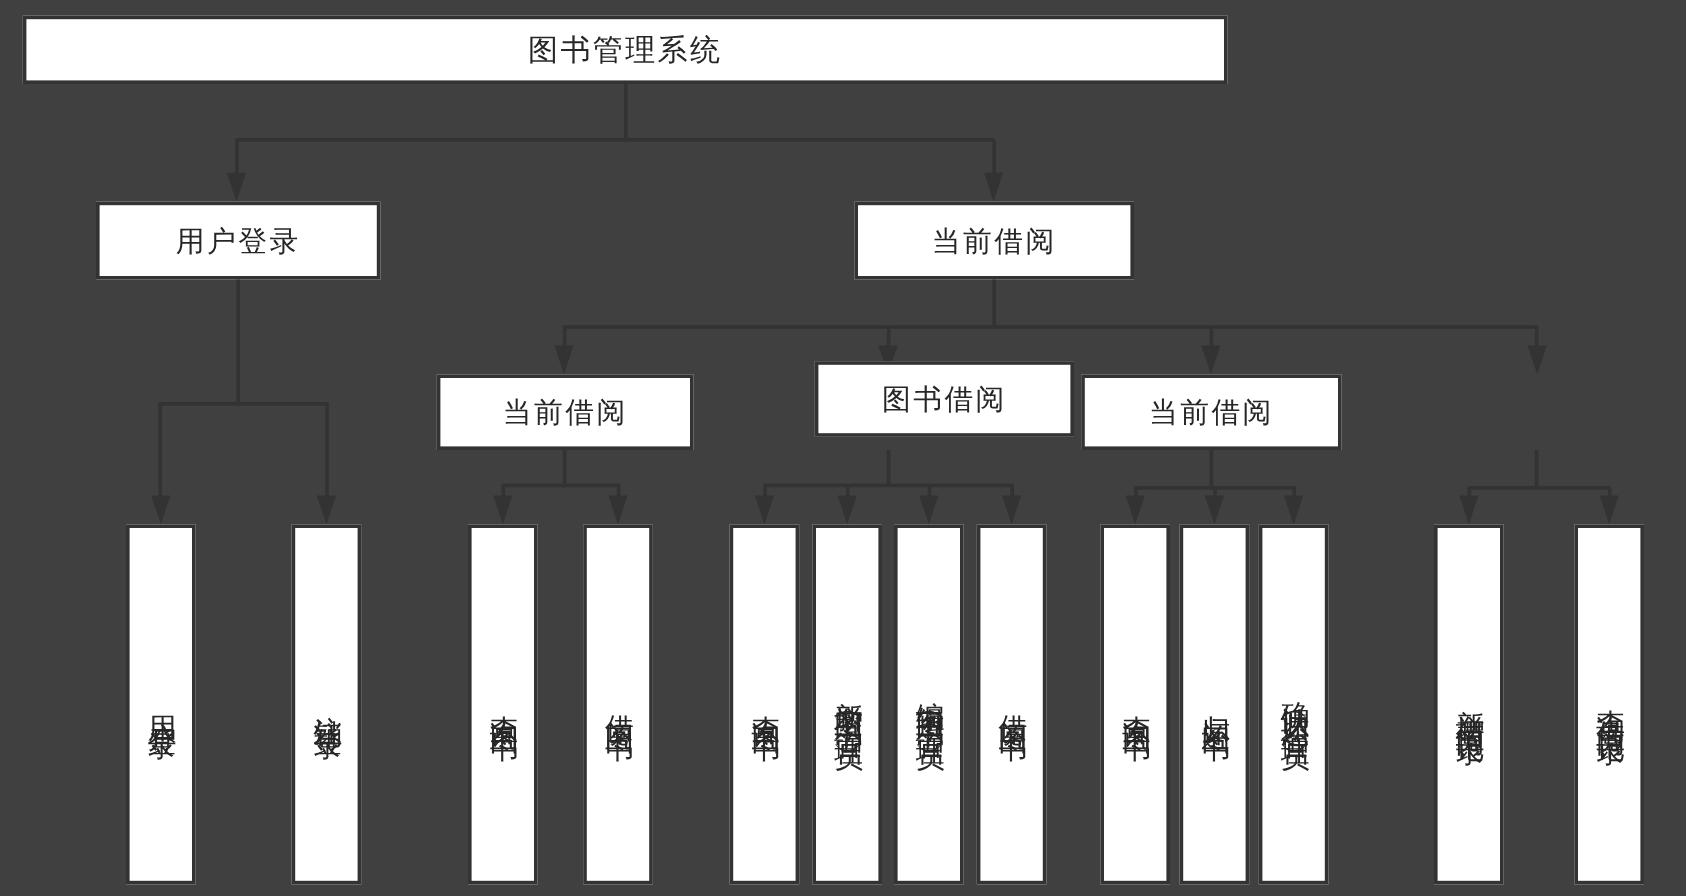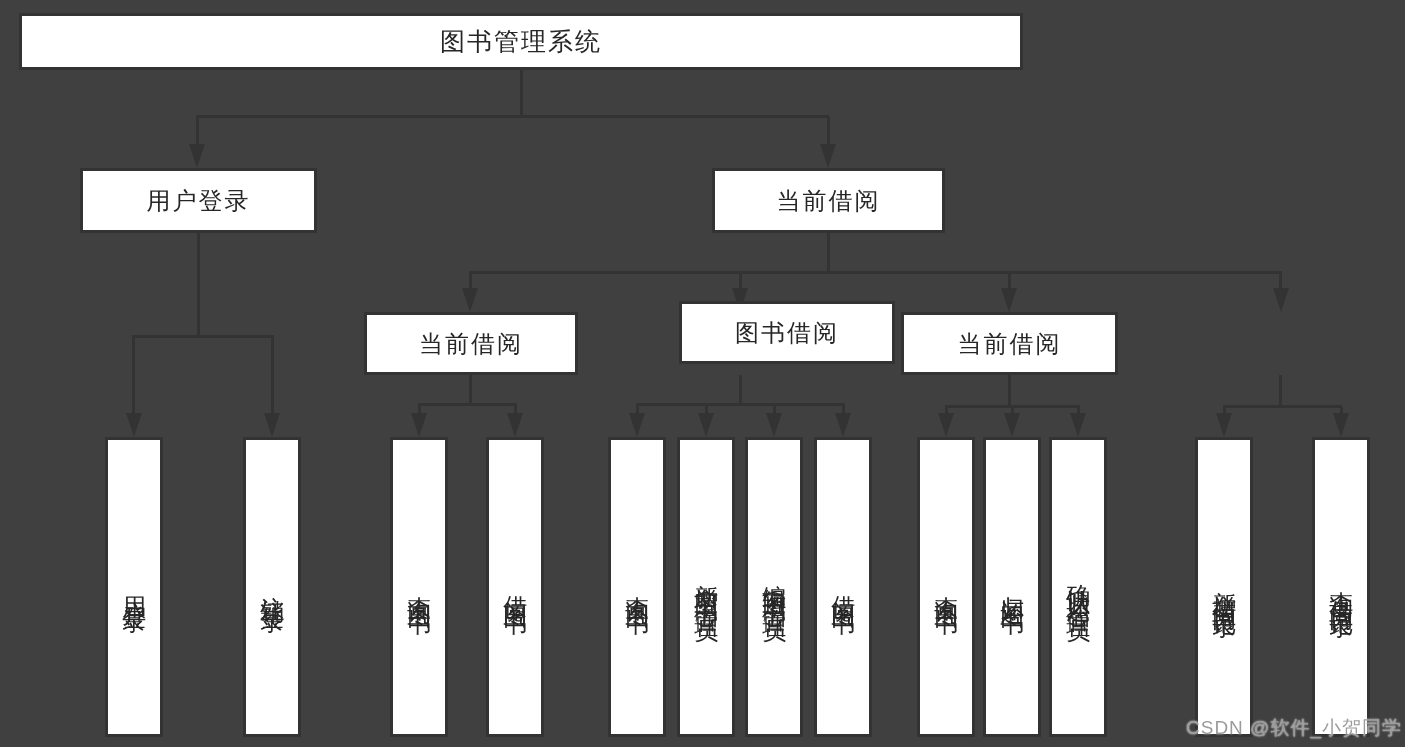--- a/index.html
+++ b/index.html
@@ -169,15 +169,14 @@
     <span>确认归还（管理员）</span>
   </div>
 
   <div class="box vbox" style="left:1195px;top:437px;width:58px;height:300px;">
     <span>新增借阅记录</span>
   </div>
   <div class="box vbox" style="left:1312px;top:437px;width:58px;height:300px;">
     <span>查询借阅记录</span>
   </div>
 
-  <div class="watermark">CSDN @软件_小贺同学</div>
 
 </div>
 
 </body></html>

